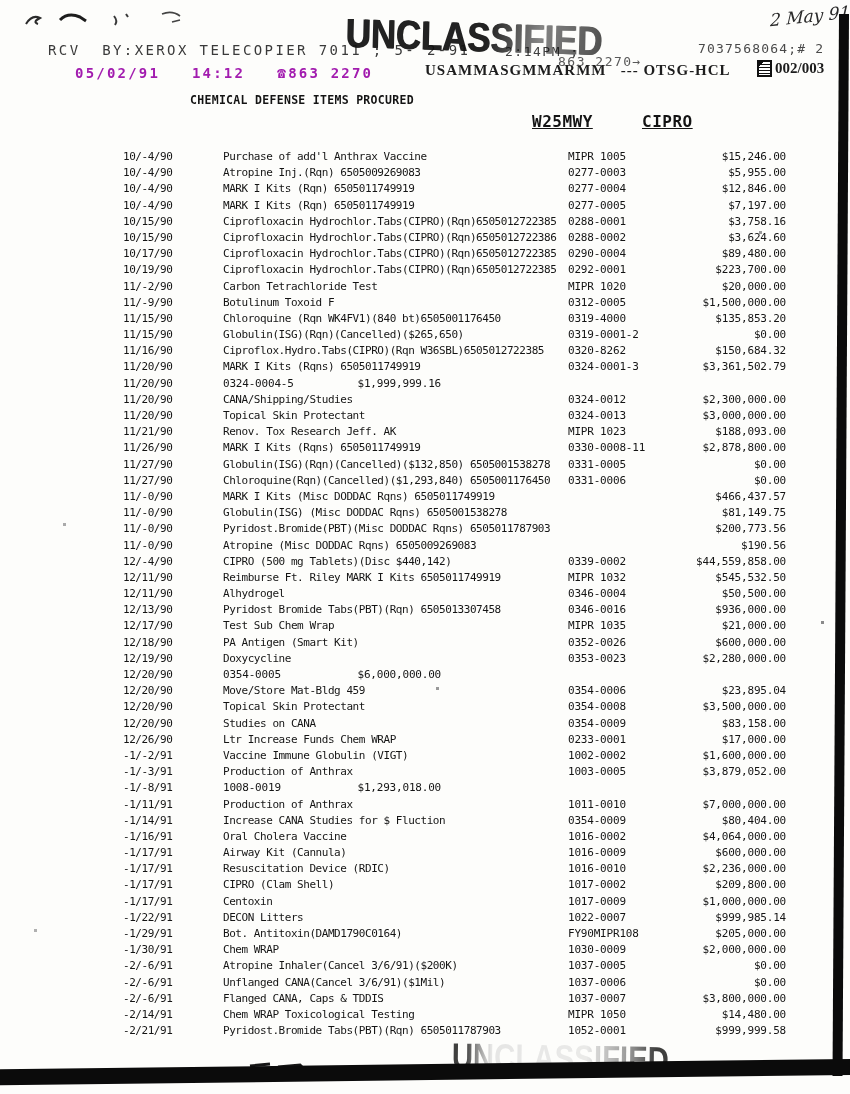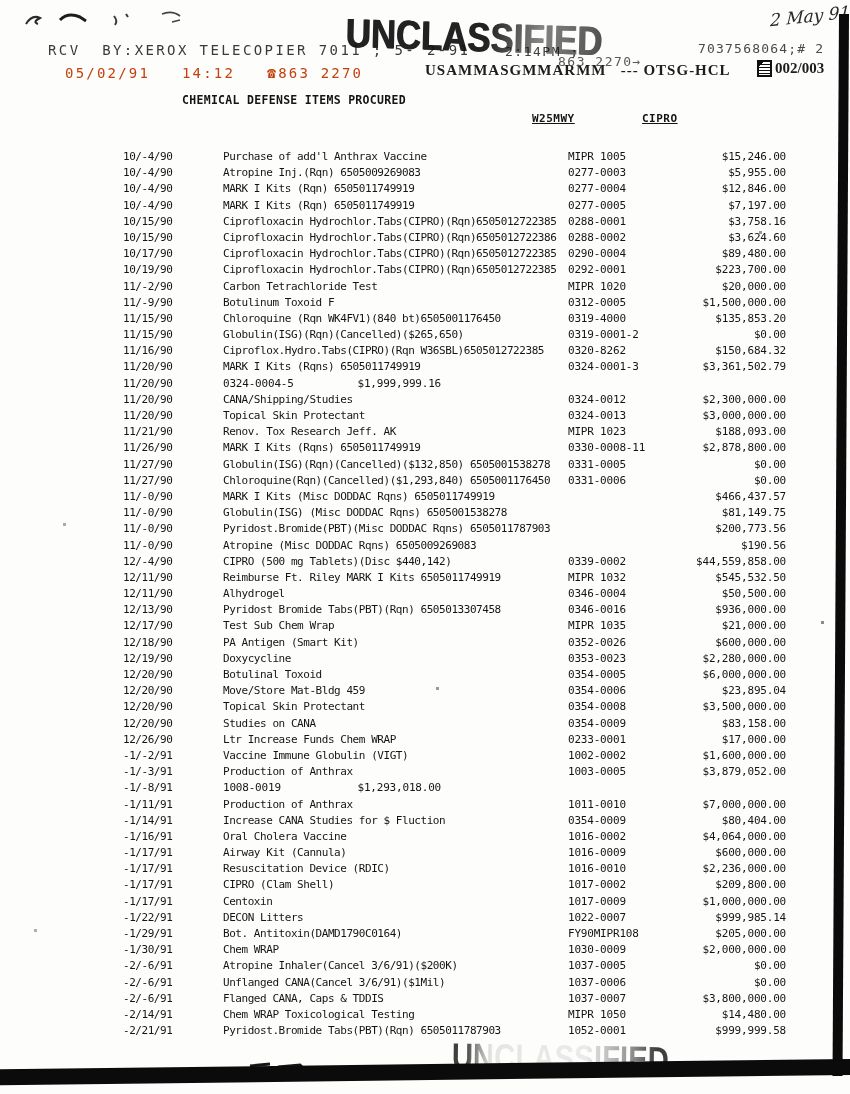--- a/index.html
+++ b/index.html
@@ -7,21 +7,21 @@
     position:relative;width:850px;height:1094px;margin:0 auto;
     background:#fdfdfb;overflow:hidden;
     font-family:"DejaVu Sans Mono",monospace;color:#141414;
   }
   
   .faxline{position:absolute;white-space:pre;}
   .fax1-left{left:48px;top:42px;font-size:14px;letter-spacing:2.4px;color:#3a3a3a;}
   .fax1-time{left:505px;top:44px;font-size:13px;letter-spacing:1.5px;color:#404040;z-index:1;}
   .fax1-num{left:558px;top:54px;font-size:13px;letter-spacing:1.5px;color:#585858;z-index:1;}
   .fax1-right{left:698px;top:41px;font-size:13px;letter-spacing:1.2px;color:#4a4a4a;}
-  .fax2-left{left:65px;top:64px;font-size:14px;letter-spacing:2.2px;color:#c2410c;font-weight:normal;}
+  .fax2-left{left:75px;top:64px;font-size:14px;letter-spacing:2.2px;color:#a21caf;font-weight:bold;}
   .fax2-center{left:425px;top:62px;font-family:"Liberation Serif",serif;font-size:15px;font-weight:700;letter-spacing:1px;color:#1d1d1d;}
   .fax2-right{left:726px;top:60px;font-family:"Liberation Serif",serif;font-size:15px;font-weight:700;color:#1d1d1d;display:flex;align-items:center;gap:3px;padding-left:31px;}
   .phone-icon{font-size:15px;}
   .page-icon{
     display:inline-block;width:11px;height:13px;border:2px solid #111;
     background:linear-gradient(135deg,#111 0 3px,transparent 3px),
                repeating-linear-gradient(#fff 0 2px,#111 2px 3px);
   }
   
   .stamp{
@@ -47,22 +47,22 @@
   }
   
   .handwritten-date{
     position:absolute;left:770px;top:6px;
     font-family:"DejaVu Serif",serif;font-style:italic;font-size:17px;color:#2a2a2a;
     transform:rotate(-6deg) skewX(-8deg);white-space:nowrap;
   }
   .scribble-tl{position:absolute;left:22px;top:6px;}
   .scribble-bottom{position:absolute;left:248px;top:1056px;}
   
-  .doc-title{position:absolute;left:182px;top:93px;font-size:11.5px;font-weight:bold;letter-spacing:.3px;}
-  .col-headers{position:absolute;left:0;top:112px;width:850px;display:flex;font-size:11px;font-weight:bold;}
+  .doc-title{position:absolute;left:190px;top:93px;font-size:11.5px;font-weight:bold;letter-spacing:.3px;}
+  .col-headers{position:absolute;left:0;top:112px;width:850px;display:flex;font-size:16px;font-weight:bold;}
   .col-headers .h-code{margin-left:532px;width:106px;text-decoration:underline;letter-spacing:.5px;}
   .col-headers .h-value{width:110px;text-align:left;margin-left:4px;text-decoration:underline;letter-spacing:.5px;}
   .table{position:absolute;left:0;top:149px;width:850px;margin-left:38px;}
   .row{display:flex;height:16.2px;line-height:16.2px;font-size:11px;letter-spacing:-.45px;}
   .c-date{margin-left:85px;width:100px;white-space:pre;}
   .c-desc{width:345px;white-space:pre;overflow:hidden;}
   .c-code{width:108px;white-space:pre;letter-spacing:-.2px;}
   .c-value{width:110px;text-align:right;white-space:pre;letter-spacing:-.2px;}
   
   .scan-bar-right{
@@ -329,21 +329,20 @@
 
       <div class="row">
         <span class="c-date">12/19/90</span>
         <span class="c-desc">Doxycycline</span>
         <span class="c-code">0353-0023</span>
         <span class="c-value">$2,280,000.00</span>
       </div>
 
       <div class="row">
         <span class="c-date">12/20/90</span>
-        <span class="c-desc">Botulinal Toxoid</span>
         <span class="c-code">0354-0005</span>
         <span class="c-value">$6,000,000.00</span>
       </div>
 
       <div class="row">
         <span class="c-date">12/20/90</span>
         <span class="c-desc">Move/Store Mat-Bldg 459</span>
         <span class="c-code">0354-0006</span>
         <span class="c-value">$23,895.04</span>
       </div>

